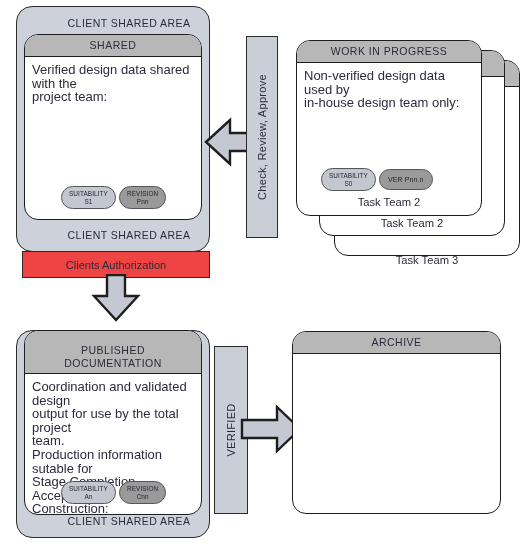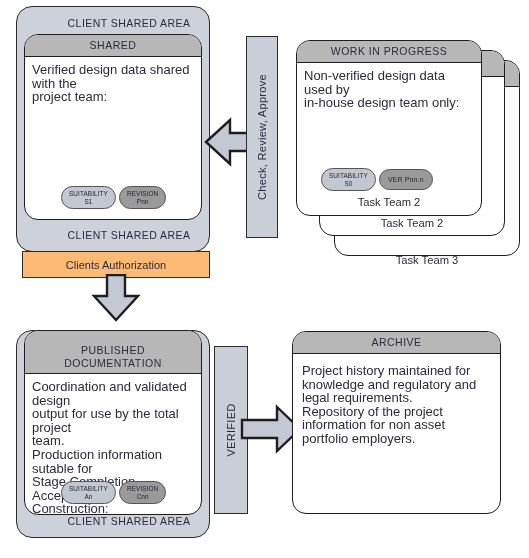--- a/index.html
+++ b/index.html
@@ -123,21 +123,21 @@
     transform:translate(-50%,-50%) rotate(-90deg);
     white-space:nowrap;
     font-size:11px;
     letter-spacing:.3px;
     color:#2b2b3c;
   }
 
   
   .hbar{
     position:absolute;
-    background:#fdba74;
+    background:#ef4444;
     border:1.6px solid #2b2b2b;
     box-sizing:border-box;
     display:flex;align-items:center;justify-content:center;
     font-size:11px;
     color:#2b2b3c;
   }
 
   
   .arrow{position:absolute;}
   .arrow svg{display:block;}
@@ -249,23 +249,15 @@
     <span class="vtext">VERIFIED</span>
   </div>
   <div class="arrow" style="left:240px;top:400px;width:62px;height:58px;">
     <svg width="62" height="58" viewBox="0 0 62 58">
       <polygon points="60,29 37,7 37,20 2,20 2,38 37,38 37,51" fill="#c3c8d2" stroke="#1e1e1e" stroke-width="2.4" stroke-linejoin="miter"></polygon>
     </svg>
   </div>
 
   <div class="card" style="left:292px;top:331px;width:209px;height:183px;">
     <div class="card-head">ARCHIVE</div>
-    <div class="card-body" style="padding-top:10px;padding-left:9px;">
-      <p>Project history maintained for</p>
-      <p>knowledge and regulatory and</p>
-      <p>legal requirements.</p>
-      <p>Repository of the project</p>
-      <p>information for non asset</p>
-      <p>portfolio employers.</p>
-    </div>
   </div>
 
 </div>
 
 </body></html>

